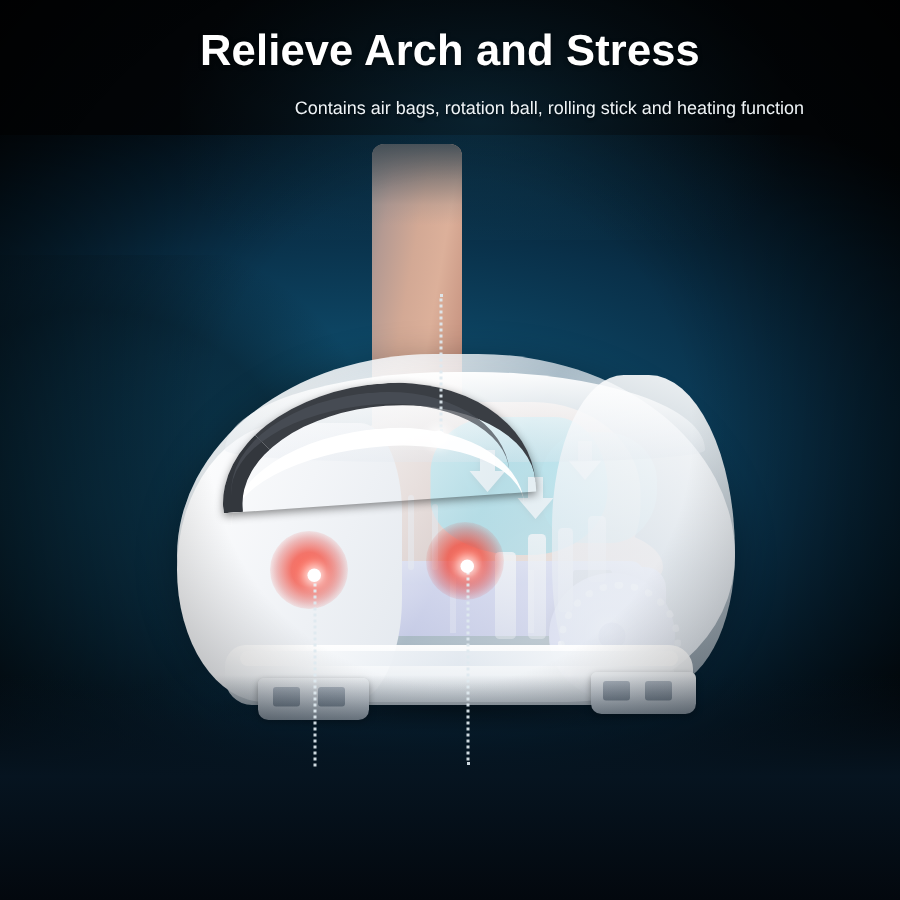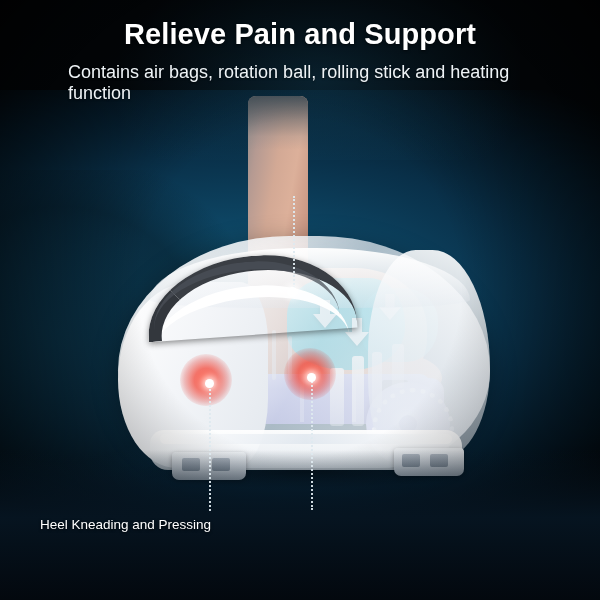--- a/index.html
+++ b/index.html
@@ -18,22 +18,22 @@
     background:radial-gradient(ellipse at 50% 60%, rgba(16,62,86,0.55) 0%, rgba(3,8,13,0) 75%);}
   .bg-vig{position:absolute;inset:0;
     background:radial-gradient(ellipse at 50% 48%, rgba(0,0,0,0) 38%, rgba(0,0,0,0.55) 78%, rgba(0,0,0,0.92) 100%);}
   .bg-bottom{position:absolute;left:0;bottom:0;width:600px;height:150px;
     background:linear-gradient(to bottom, rgba(4,12,20,0) 0%, #061420 45%, #03080e 100%);}
 
   
   .title{position:absolute;left:0;top:18px;width:600px;text-align:center;
     color:#ffffff;font-size:29px;font-weight:bold;letter-spacing:0.1px;
     text-shadow:0 1px 3px rgba(0,0,0,0.6);}
-  .subtitle{position:absolute;left:68px;top:62px;width:480px;text-align:left;
-    color:#eef3f6;font-size:18px;line-height:21px;font-weight:400;
+  .subtitle{position:absolute;left:56px;top:62px;width:480px;text-align:right;
+    color:#eef3f6;font-size:12px;line-height:21px;font-weight:400;
     text-shadow:0 1px 2px rgba(0,0,0,0.5);}
   .sub-l{display:block;}
 
   .callout{position:absolute;color:#ffffff;font-size:13.5px;line-height:19px;
     text-shadow:0 1px 3px rgba(0,0,0,0.75);white-space:nowrap;}
   #c-air{left:299px;top:174px;}
   #c-heel{left:40px;top:515px;}
   #c-arch{left:310px;top:512px;text-align:center;white-space:normal;width:210px;}
   #c-arch .cl{display:block;}
 
@@ -264,22 +264,21 @@
 
   <div class="lead" id="ld-air"></div>
   <div class="lead-dot" id="dot-air"></div>
 
   <div class="lead" id="ld-heel"></div>
   <div class="lead-dot" id="dot-heel"></div>
 
   <div class="lead" id="ld-arch"></div>
   <div class="lead-dot" id="dot-arch"></div>
 
-  <div class="title">Relieve Pain and Support</div>
+  <div class="title">Relieve Arch and Stress</div>
   <div class="subtitle">
     <span class="sub-l">Contains air bags, rotation ball, rolling stick and heating function</span>
   </div>
 
-  <div class="callout" id="c-heel">Heel Kneading and Pressing</div>
   <div class="callout" id="c-arch">
   </div>
 
 </div>
 
 </body></html>

